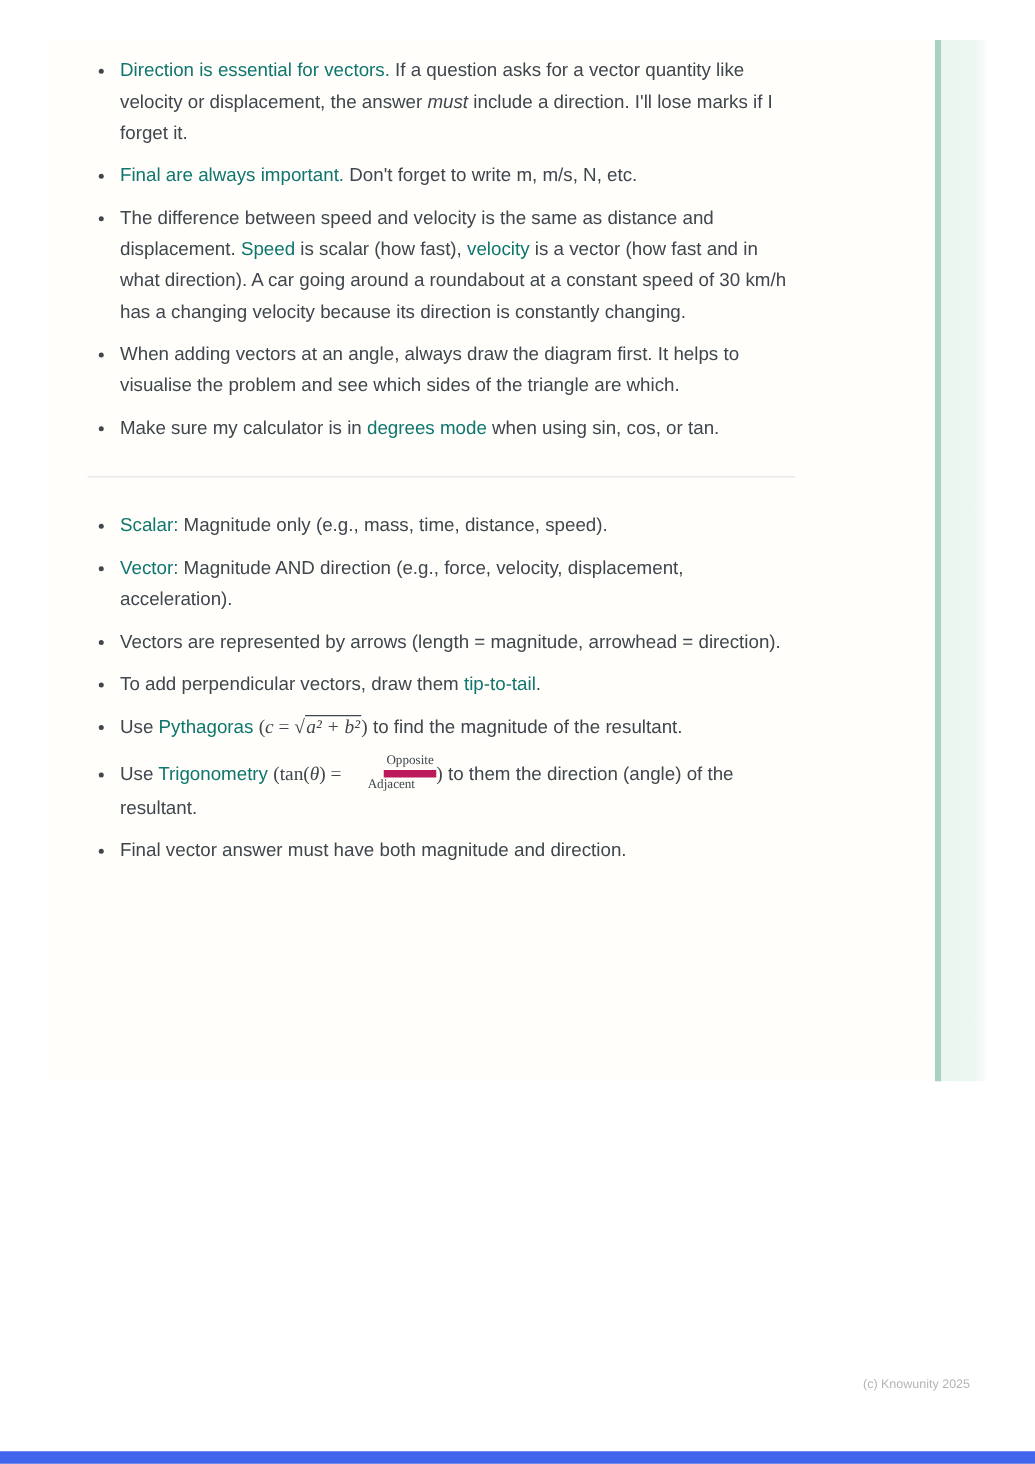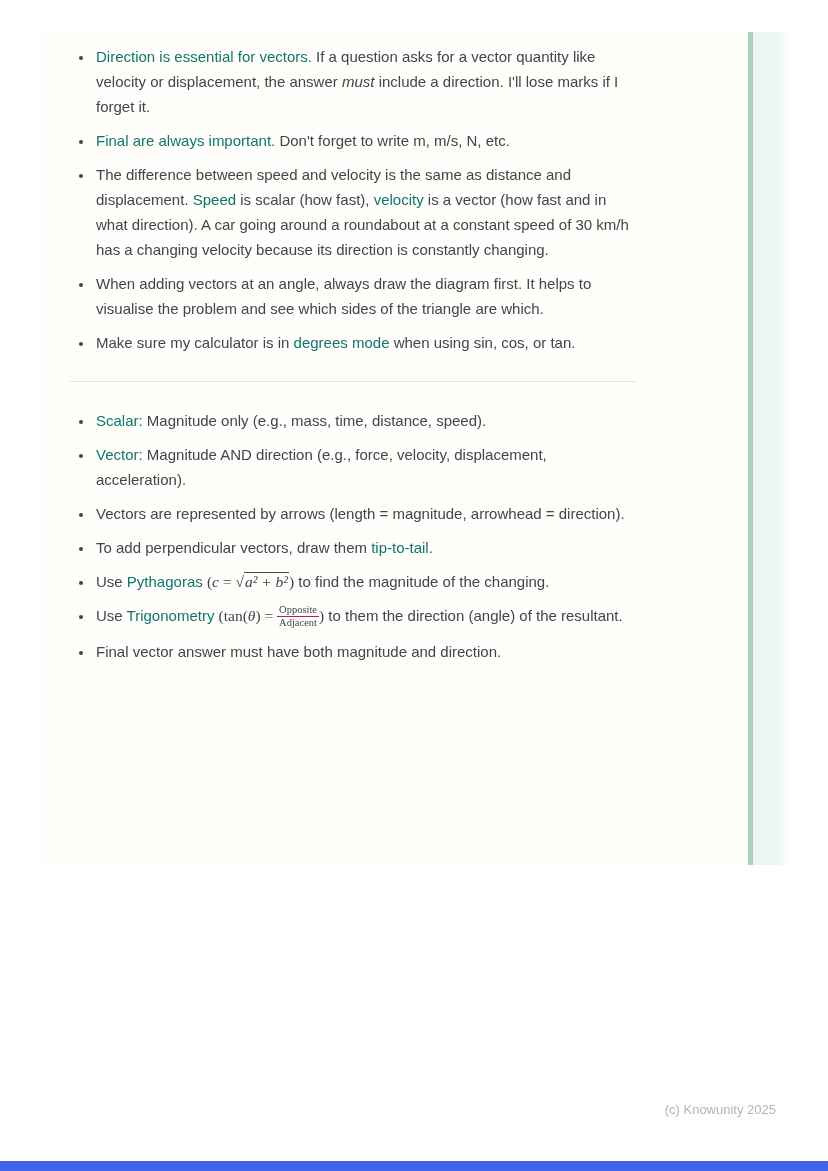--- a/index.html
+++ b/index.html
@@ -42,29 +42,29 @@
   .seg-m  { font-family:"Liberation Serif","DejaVu Serif",serif; font-size:15.5px; }
   .seg-mi { font-family:"Liberation Serif","DejaVu Serif",serif; font-size:15.5px; font-style:italic; }
   .sqrt-wrap { font-family:Liberation Serif, serif; font-size:15.5px; white-space:nowrap; }
   .sqrt-sym { font-style:normal; }
   .sqrt-bar { border-top:1.2px solid #3f464d; font-style:italic; padding:0 1px; }
   .frac {
     display:inline-block; vertical-align:-0.5em; text-align:center;
     font-family:"Liberation Serif","DejaVu Serif",serif;
     font-size:10.5px; line-height:1.2; white-space:nowrap;
   }
-  .frac .top { display:block; border-bottom:1px solid #be185d; padding:0 2px; }
+  .frac .top { display:block; border-bottom:6px solid #be185d; padding:0 2px;margin-left:30px; }
   .frac .bot { display:block; padding:0 2px; }
   hr.divider {
     border:none; border-top:1px solid #e3e3e3;
     margin:26px 0 26px 0; width:566px;
   }
   .footer {
     position:absolute; top:1102px; right:52px;
-    font-size:13px; color:#b4b4b4;
+    font-size:10px; color:#b4b4b4;
   }
   .bottom-bar {
     position:absolute; left:0; bottom:0; width:828px; height:10px;
     background:#4263eb;
   }
 </style>
 </head>
 <body>
 
 <div class="card">
@@ -81,21 +81,21 @@
     </section>
 
     <hr class="divider">
 
     <section>
       <ul class="bullets">
           <li><span class="seg-b">Scalar:</span><span> Magnitude only (e.g., mass, time, distance, speed).</span></li>
           <li><span class="seg-b">Vector:</span><span> Magnitude AND direction (e.g., force, velocity, displacement, acceleration).</span></li>
           <li><span>Vectors are represented by arrows (length = magnitude, arrowhead = direction).</span></li>
           <li><span>To add perpendicular vectors, draw them </span><span class="seg-b">tip-to-tail</span><span>.</span></li>
-          <li><span>Use </span><span class="seg-b">Pythagoras</span><span> </span><span class="seg-m">(</span><span class="seg-mi">c</span><span class="seg-m"> = </span><span class="sqrt-wrap"><span class="sqrt-sym">√</span><span class="sqrt-bar">a² + b²</span></span><span class="seg-m">)</span><span> to find the magnitude of the changing.</span></li>
+          <li><span>Use </span><span class="seg-b">Pythagoras</span><span> </span><span class="seg-m">(</span><span class="seg-mi">c</span><span class="seg-m"> = </span><span class="sqrt-wrap"><span class="sqrt-sym">√</span><span class="sqrt-bar">a² + b²</span></span><span class="seg-m">)</span><span> to find the magnitude of the resultant.</span></li>
           <li><span>Use </span><span class="seg-b">Trigonometry</span><span> </span><span class="seg-m">(tan(</span><span class="seg-mi">θ</span><span class="seg-m">) = </span><span class="frac"><span class="top">Opposite</span><span class="bot">Adjacent</span></span><span class="seg-m">)</span><span> to them the direction (angle) of the resultant.</span></li>
           <li><span>Final vector answer must have both magnitude and direction.</span></li>
         </ul>
     </section>
 
   </div>
   <div class="teal-line"></div>
   <div class="mint-strip"></div>
 </div>
 

